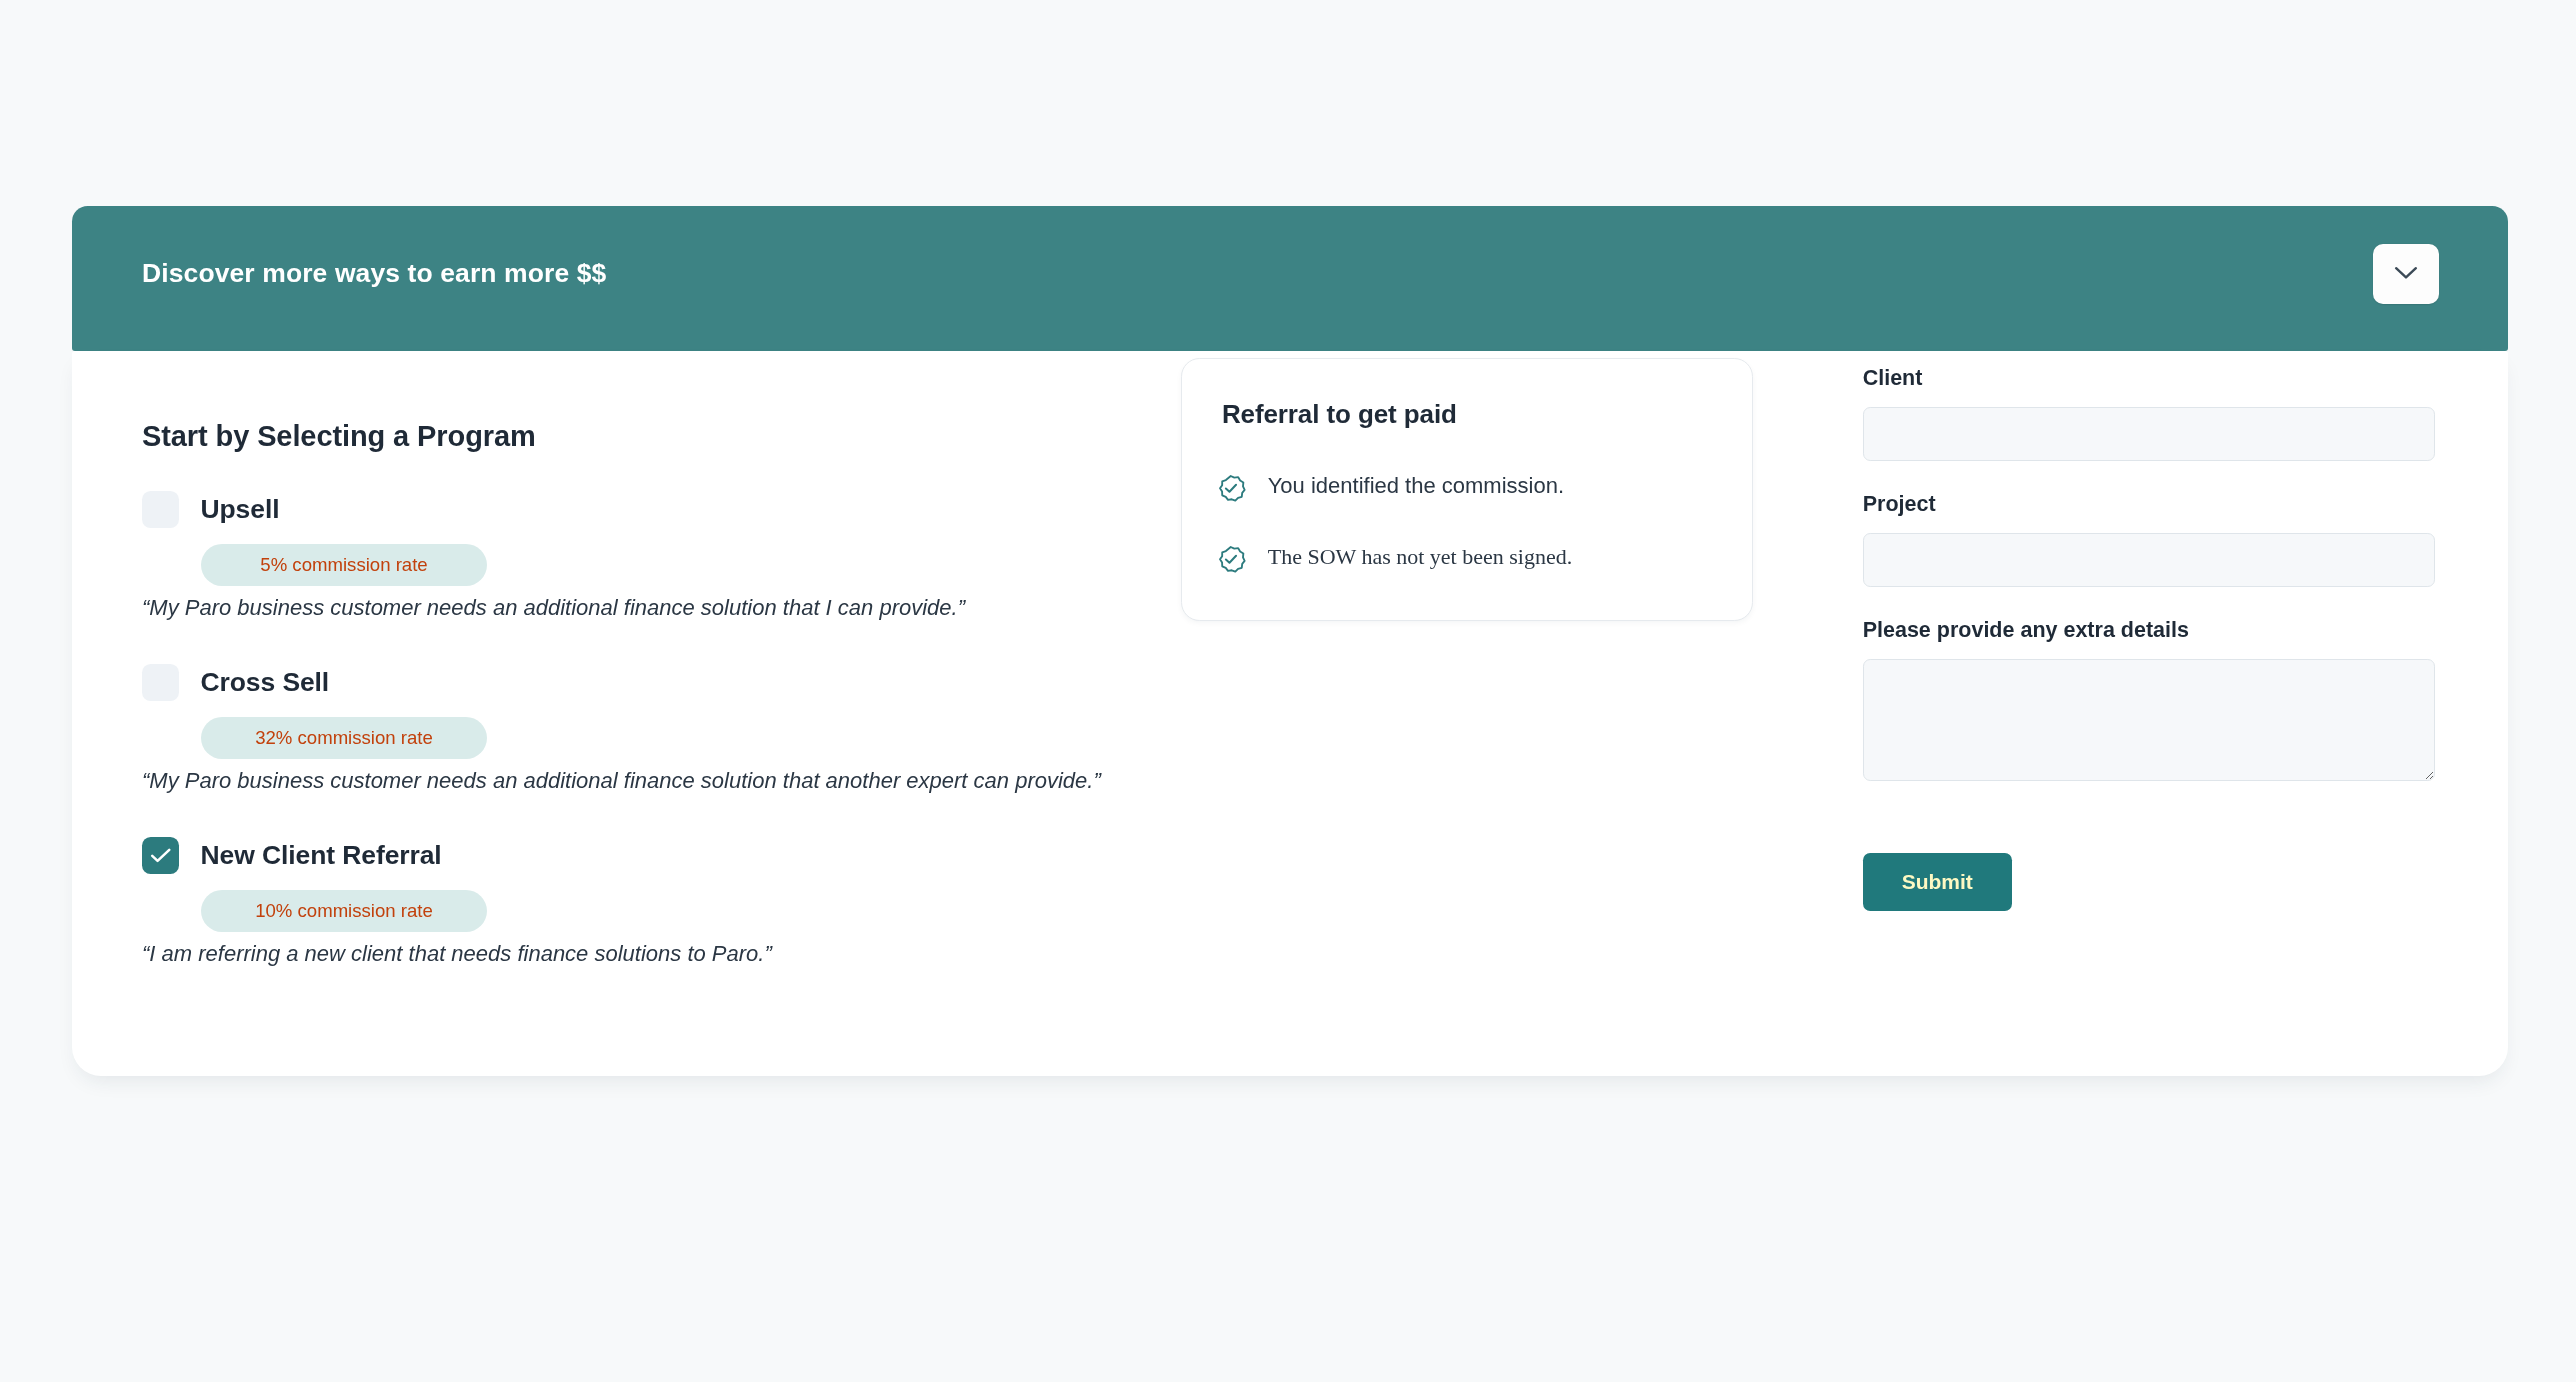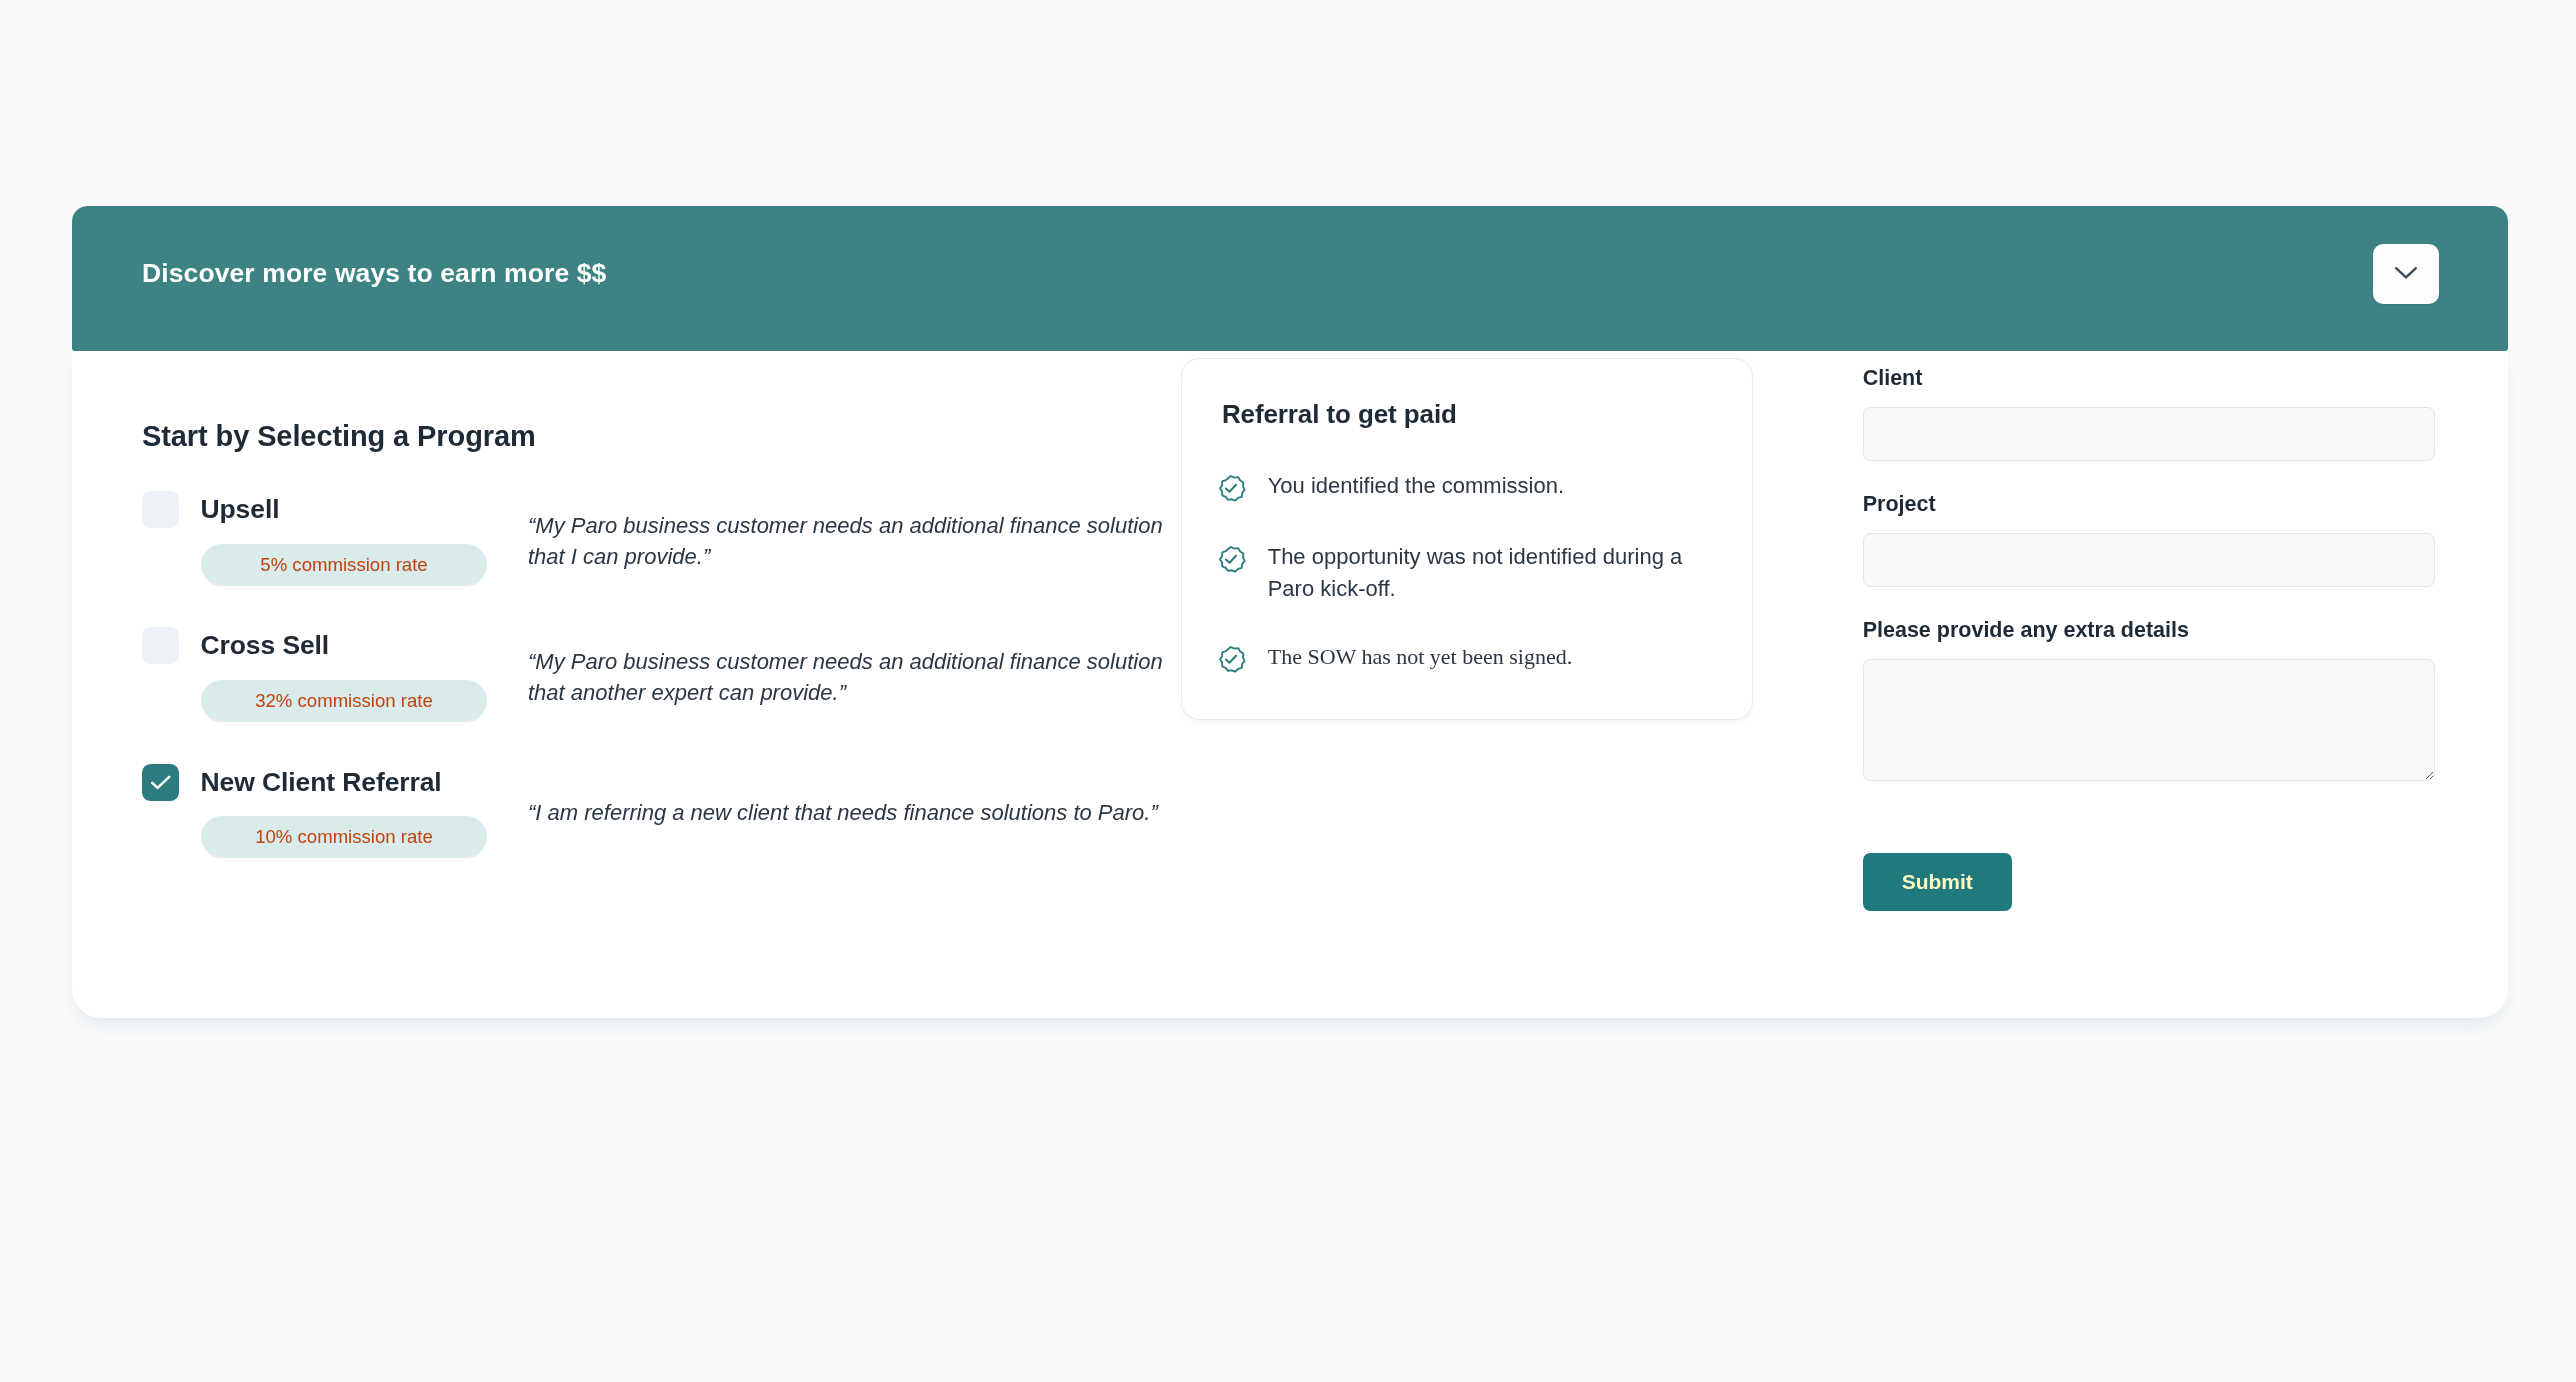--- a/index.html
+++ b/index.html
@@ -77,22 +77,23 @@
   .section-title {
     font-size: 29px;
     font-weight: 700;
     color: #1f2a37;
     letter-spacing: -0.1px;
     margin-bottom: 37px;
   }
 
   .program-row {
     display: flex;
-    align-items: center;
+    align-items: flex-start;
     margin-bottom: 40px;
+    flex-direction: column;
   }
   .program-row:last-child { margin-bottom: 0; }
 
   .program-left { width: 386px; flex: 0 0 auto; padding-top: 1.4px; }
 
   .program-head {
     display: flex;
     align-items: center;
     gap: 21.5px;
   }
@@ -306,32 +307,20 @@
                 <path d="M22 4.2 L27.0 6.4 L32.4 5.8 L35.1 10.5 L39.6 13.2 L39.1 18.6
                          L41.4 23.6 L38.0 27.8 L37.4 33.2 L32.2 34.8 L28.4 38.6
                          L23.4 36.7 L18.2 37.6 L15.0 33.4 L10.1 31.2 L9.9 25.9
                          L7.0 21.4 L10.0 17.0 L10.1 11.6 L15.2 9.8 Z" stroke="#2c7b7e" stroke-width="2.6" stroke-linejoin="round"></path>
                 <path d="M15.2 21.6 L20.2 26.2 L29.4 16.4" stroke="#2c7b7e" stroke-width="2.8" stroke-linecap="round" stroke-linejoin="round"></path>
               </svg>
             </span>
             <span class="checklist-text">You identified the commission.</span>
           </div>
 
-          <div class="checklist-item">
-            <span class="check-badge">
-              <svg width="31.5" height="31.5" viewBox="0 0 44 44" fill="none" xmlns="http://www.w3.org/2000/svg">
-                <path d="M22 4.2 L27.0 6.4 L32.4 5.8 L35.1 10.5 L39.6 13.2 L39.1 18.6
-                         L41.4 23.6 L38.0 27.8 L37.4 33.2 L32.2 34.8 L28.4 38.6
-                         L23.4 36.7 L18.2 37.6 L15.0 33.4 L10.1 31.2 L9.9 25.9
-                         L7.0 21.4 L10.0 17.0 L10.1 11.6 L15.2 9.8 Z" stroke="#2c7b7e" stroke-width="2.6" stroke-linejoin="round"></path>
-                <path d="M15.2 21.6 L20.2 26.2 L29.4 16.4" stroke="#2c7b7e" stroke-width="2.8" stroke-linecap="round" stroke-linejoin="round"></path>
-              </svg>
-            </span>
-            <span class="checklist-text">The opportunity was not identified during a Paro kick-off.</span>
-          </div>
 
           <div class="checklist-item">
             <span class="check-badge">
               <svg width="31.5" height="31.5" viewBox="0 0 44 44" fill="none" xmlns="http://www.w3.org/2000/svg">
                 <path d="M22 4.2 L27.0 6.4 L32.4 5.8 L35.1 10.5 L39.6 13.2 L39.1 18.6
                          L41.4 23.6 L38.0 27.8 L37.4 33.2 L32.2 34.8 L28.4 38.6
                          L23.4 36.7 L18.2 37.6 L15.0 33.4 L10.1 31.2 L9.9 25.9
                          L7.0 21.4 L10.0 17.0 L10.1 11.6 L15.2 9.8 Z" stroke="#2c7b7e" stroke-width="2.6" stroke-linejoin="round"></path>
                 <path d="M15.2 21.6 L20.2 26.2 L29.4 16.4" stroke="#2c7b7e" stroke-width="2.8" stroke-linecap="round" stroke-linejoin="round"></path>
               </svg>

